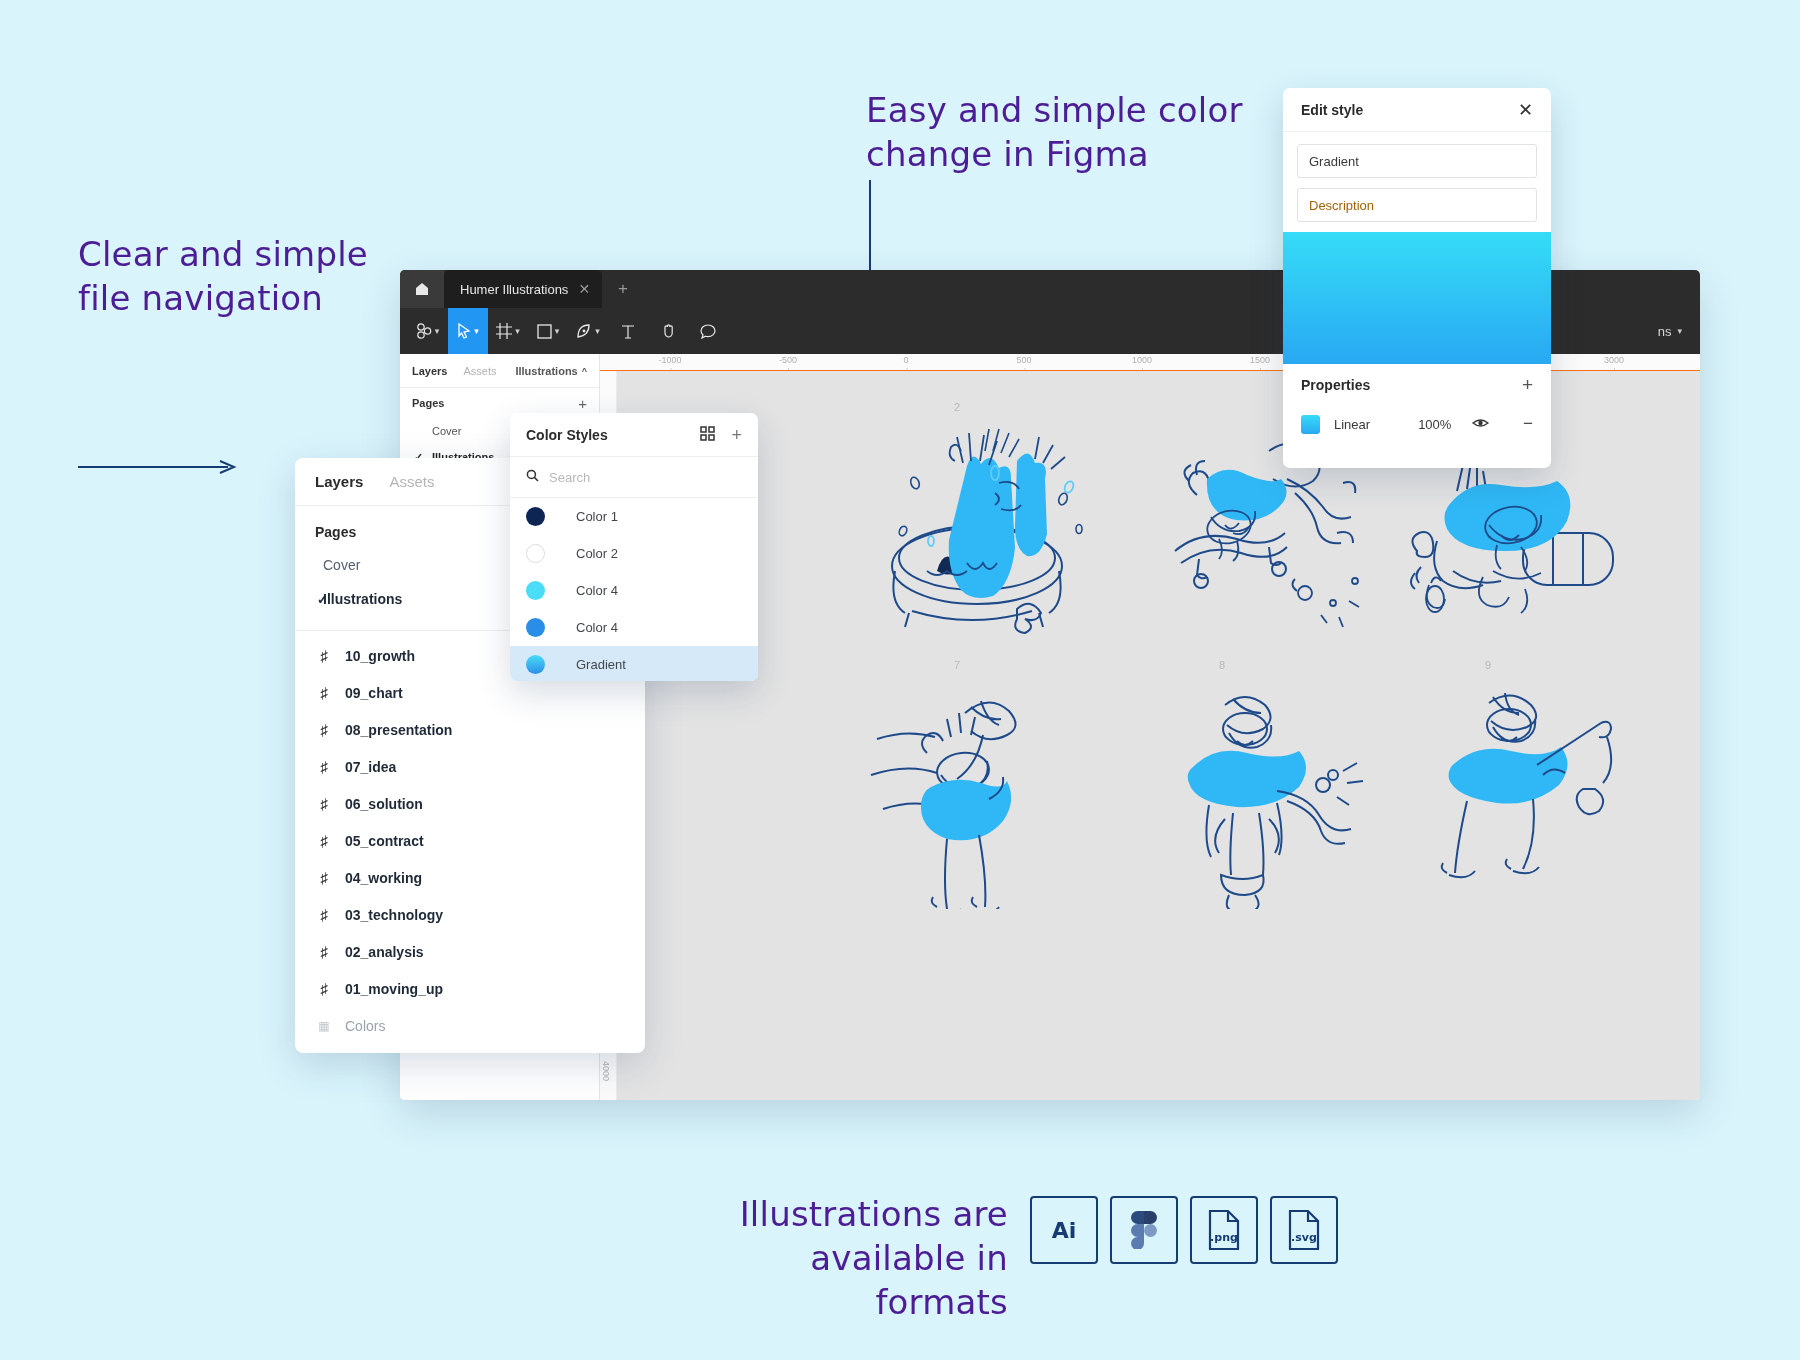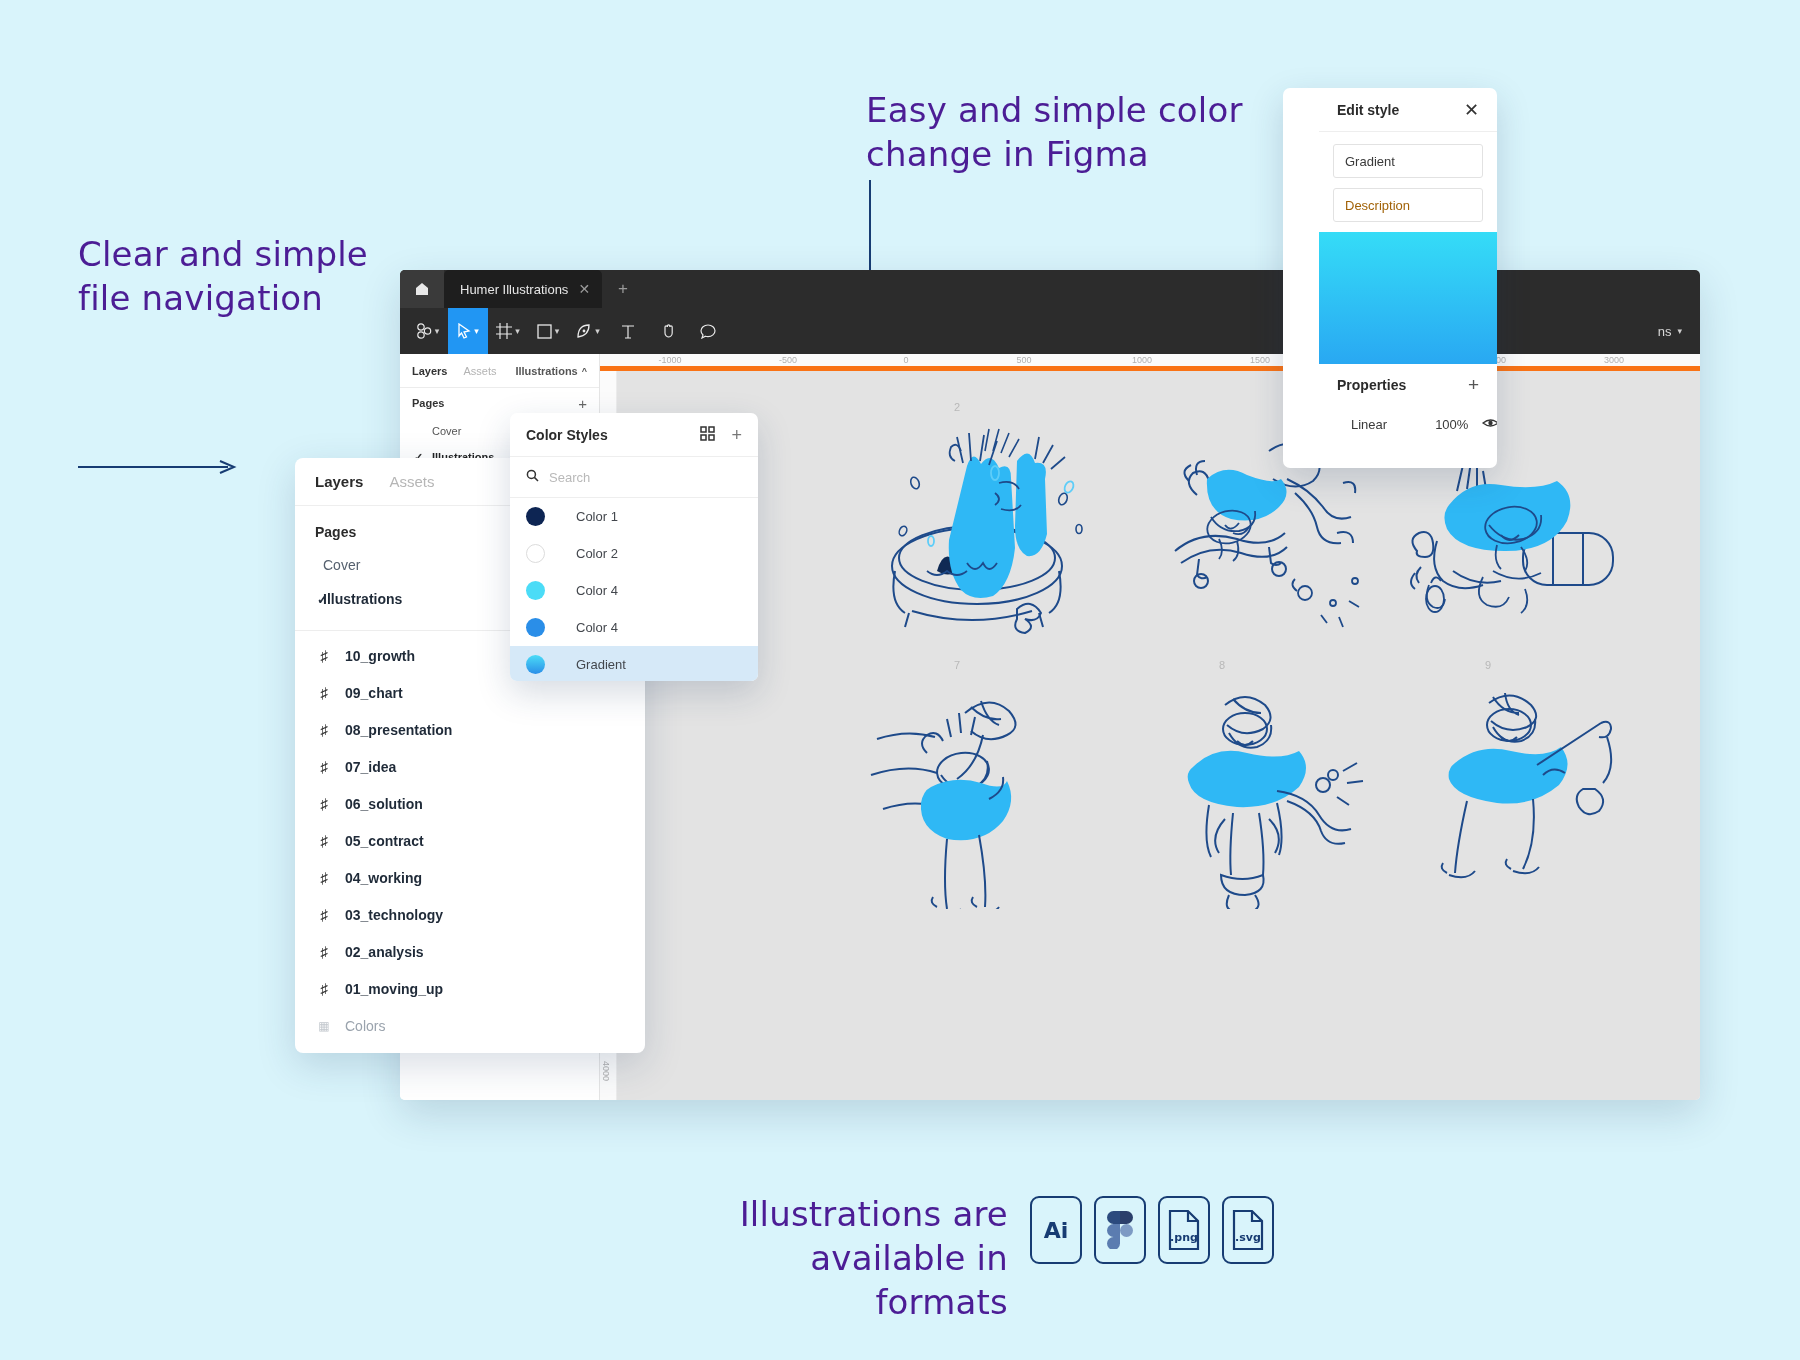--- a/index.html
+++ b/index.html
@@ -92,21 +92,21 @@
   .fl-pages-hdr .plus { margin-left:auto; font-size:15px; color:#666; font-weight:400;}
   .fl-page {
     height: 26px; display:flex; align-items:center; gap:6px;
     padding-left: 14px; font-size: 11px; color:#555;
   }
   .fl-page .chk { width:12px; font-size:11px; color:#333; }
   .fl-page.sel { font-weight:700; color:#222; }
 
   #fig-canvas { flex: 1; position: relative; background: #e5e5e5; }
   .ruler-h {
-    height: 17px; background: #fbfbfb; border-bottom:5px solid #f97316;
+    height: 17px; background: #fbfbfb; border-bottom:1px solid #f97316;
     position: relative; overflow:hidden;
   }
   .ruler-tick {
     position:absolute; top:1px; font-size:9px; color:#b0b0b0;
     transform: translateX(-50%);
   }
   .ruler-tick::after {
     content:''; position:absolute; left:50%; top:13px; width:1px; height:5px;
     background:#cfcfcf;
   }
@@ -170,23 +170,23 @@
   }
   .cs-item {
     height:37px; display:flex; align-items:center; gap:31px; padding:0 16px;
     font-size:13px; color:#43474d;
   }
   .cs-item.sel { background:#d6e9f8; }
   .swatch { width:19px; height:19px; border-radius:50%; flex:0 0 19px; }
 
   
   #edit-style {
-    position:absolute; left:1283px; top:88px; width:214px; height:380px;
+    position:absolute; left:1283px; top:88px; width:268px; height:380px;
     background:#fff; border-radius:7px;
-    box-shadow:0 12px 34px rgba(25,55,95,.18); overflow:hidden;padding-left:36px;
+    box-shadow:0 12px 34px rgba(25,55,95,.18); overflow:hidden;
   }
   .es-hdr {
     height:44px; display:flex; align-items:center; padding:0 18px;
     font-size:14px; font-weight:700; color:#2b2b2b; border-bottom:1px solid #eee;
   }
   .es-hdr .x { margin-left:auto; font-size:18px; color:#333; font-weight:300;}
   .es-fieldwrap { padding:12px 14px 0; }
   .es-field {
     height:34px; border:1px solid #e2e2e2; border-radius:3px;
     display:flex; align-items:center; padding:0 11px; font-size:13px;
@@ -208,21 +208,21 @@
   }
   .es-prow .sw { width:19px; height:19px; border-radius:3px;
                  background:linear-gradient(180deg,#35dcf7,#29a8f2); }
   .es-prow .pct { margin-left:34px; }
   .es-prow .eye { margin-left:auto; }
   .es-prow .minus { margin-left:20px; font-size:17px; color:#444;}
 
   
   #format-badges { position:absolute; left:1030px; top:1196px; display:flex; gap:12px; }
   .fmt {
-    width:52px; height:68px; border:2.5px solid #173c73; border-radius:9px;
+    width:68px; height:68px; border:2.5px solid #173c73; border-radius:4px;
     display:flex; align-items:center; justify-content:center;
     color:#173c73; font-weight:700; font-size:22px;
     font-family:"DejaVu Sans", sans-serif;
   }
 
   
   .ill { position:absolute; }
 </style>
 </head>
 <body>

